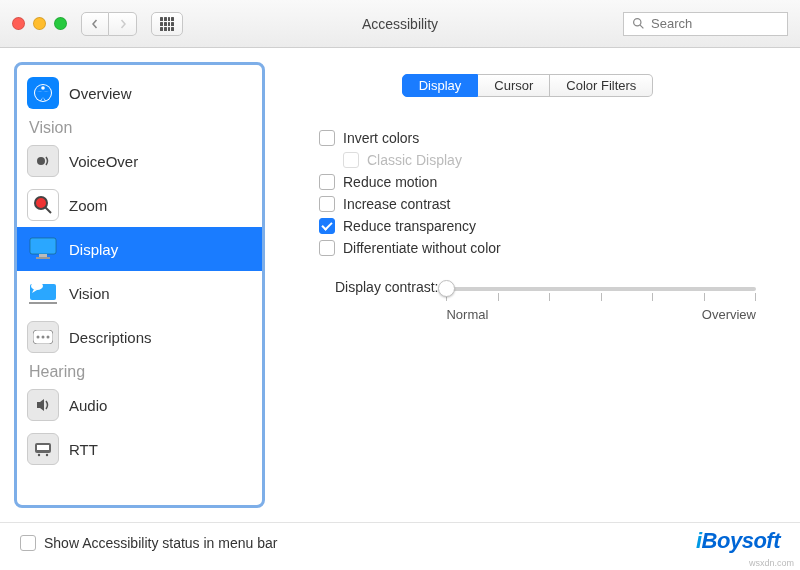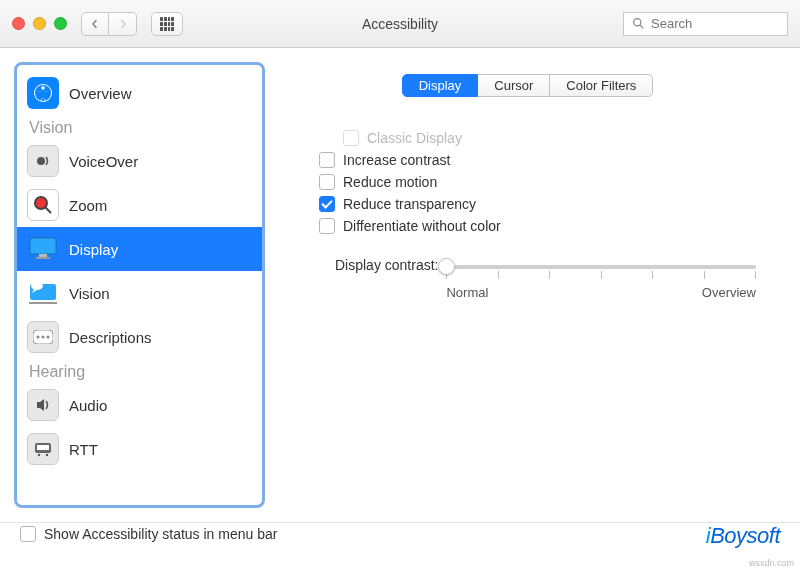--- a/index.html
+++ b/index.html
@@ -52,23 +52,23 @@
 
 .slider-block { margin-top: 18px; margin-left: 36px; display: flex; align-items: flex-start; gap: 8px; }
 .slider-label { font-size: 14px; color: #333; padding-top: 2px; }
 .slider-track-wrap { flex: 1; }
 .track { position: relative; height: 4px; background: #d0d0d0; border-radius: 2px; margin-top: 10px; }
 .ticks { position: absolute; top: 6px; left: 0; right: 0; display: flex; justify-content: space-between; }
 .ticks span { width: 1px; height: 8px; background: #bcbcbc; }
 .thumb { position: absolute; top: -7px; left: 0; width: 17px; height: 17px; background: #fff; border: 1px solid #c0c0c0; border-radius: 50%; box-shadow: 0 1px 2px rgba(0,0,0,0.2); margin-left: -8px; }
 .range-labels { display: flex; justify-content: space-between; font-size: 13px; color: #555; margin-top: 16px; }
 
-.footer { height: 32px; border-top: 1px solid #e3e3e3; display: flex; align-items: flex-start; padding: 0 20px; }
+.footer { height: 32px; border-top: 1px solid #e3e3e3; display: flex; align-items: flex-end; padding: 0 20px; }
 .footer .check-row { font-size: 14px; }
-.brand { margin-left: auto; font-size: 22px; font-weight: 400; font-style: italic; color: #0066d6; letter-spacing: -0.5px; }
+.brand { margin-left: auto; font-size: 22px; font-weight: 700; font-style: italic; color: #0066d6; letter-spacing: -0.5px; }
 .brand .i { color: #0099e5; }
 .wm { position: absolute; bottom: 2px; right: 6px; font-size: 9px; color: #bbb; }
 </style>
 </head>
 <body>
 
 <div class="titlebar">
   <div class="traffic">
     <div class="dot red"></div>
     <div class="dot yellow"></div>
@@ -202,31 +202,35 @@
   </div>
 
   <div class="panel">
     <div class="tabs">
       <div class="tab active">Display</div>
       <div class="tab">Cursor</div>
       <div class="tab">Color Filters</div>
     </div>
 
     <div class="checks">
+      <div class="check-row">
+          <div class="cbox"></div>
+          <span>Invert colors</span>
+        </div>
       <div class="check-row indent disabled">
           <div class="cbox disabled"></div>
           <span>Classic Display</span>
         </div>
       <div class="check-row">
           <div class="cbox"></div>
+          <span>Reduce motion</span>
+        </div>
+      <div class="check-row">
+          <div class="cbox"></div>
           <span>Increase contrast</span>
-        </div>
-      <div class="check-row">
-          <div class="cbox"></div>
-          <span>Reduce motion</span>
         </div>
       <div class="check-row">
           <div class="cbox checked"></div>
           <span>Reduce transparency</span>
         </div>
       <div class="check-row">
           <div class="cbox"></div>
           <span>Differentiate without color</span>
         </div>
     </div>

